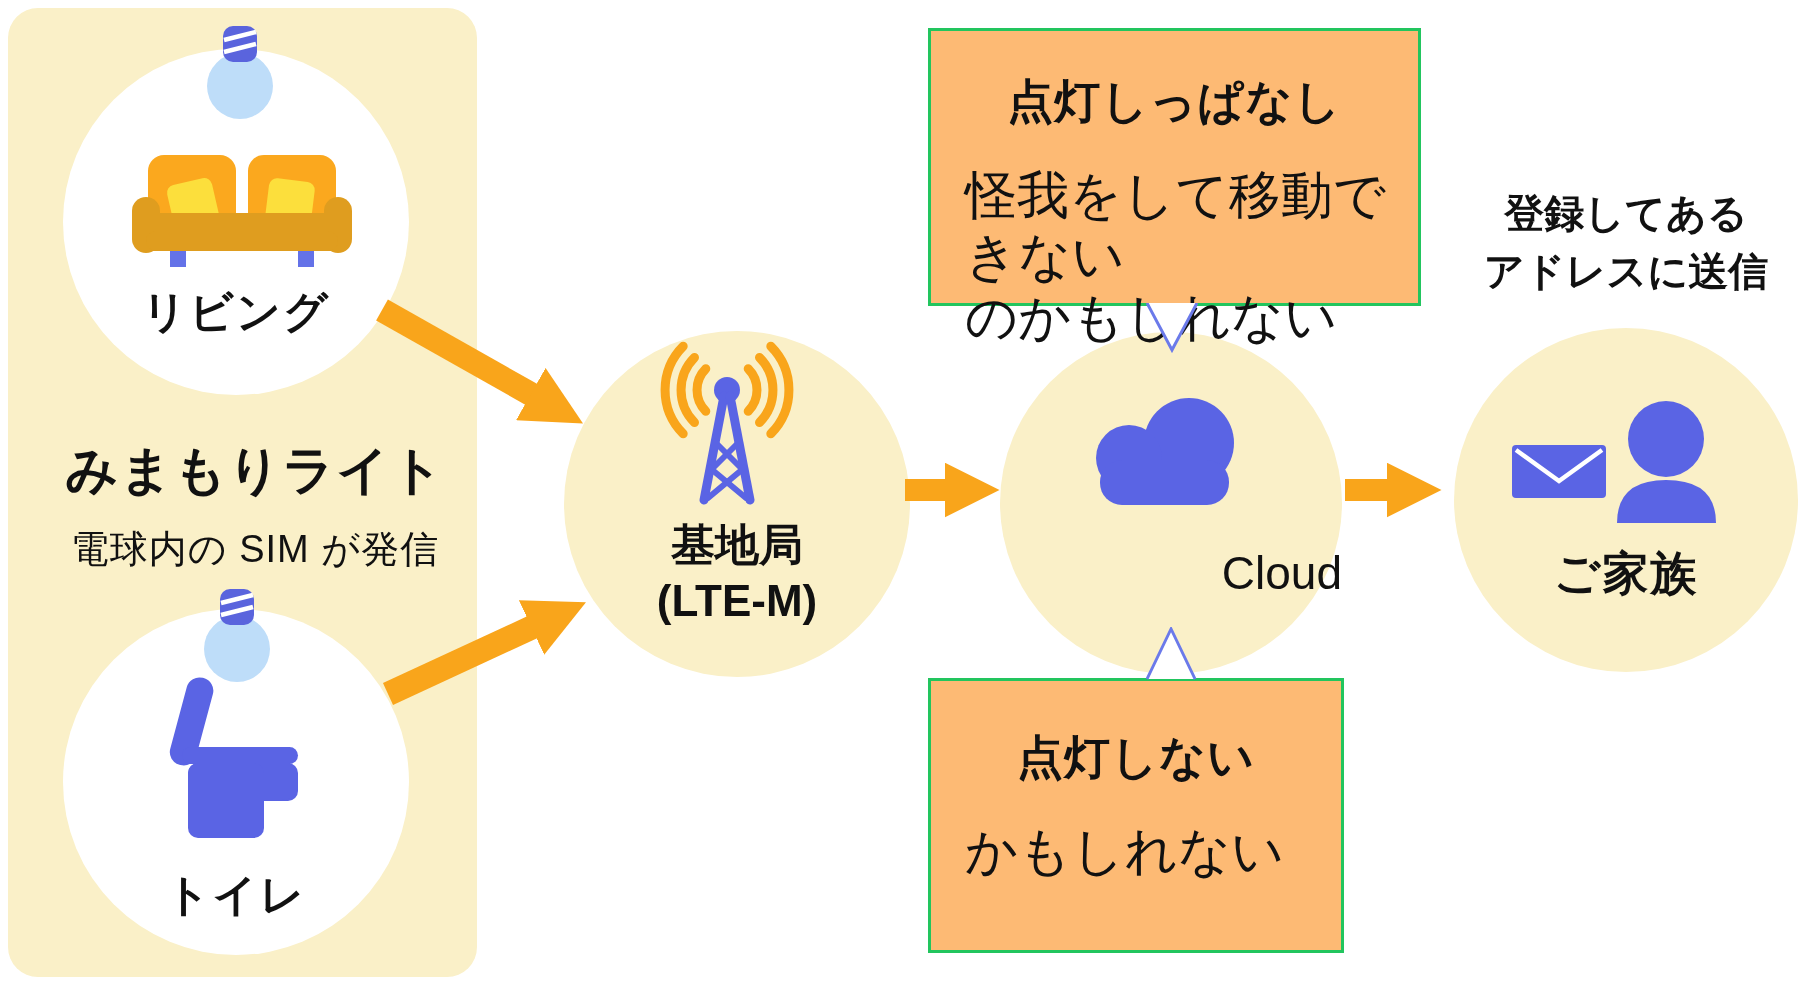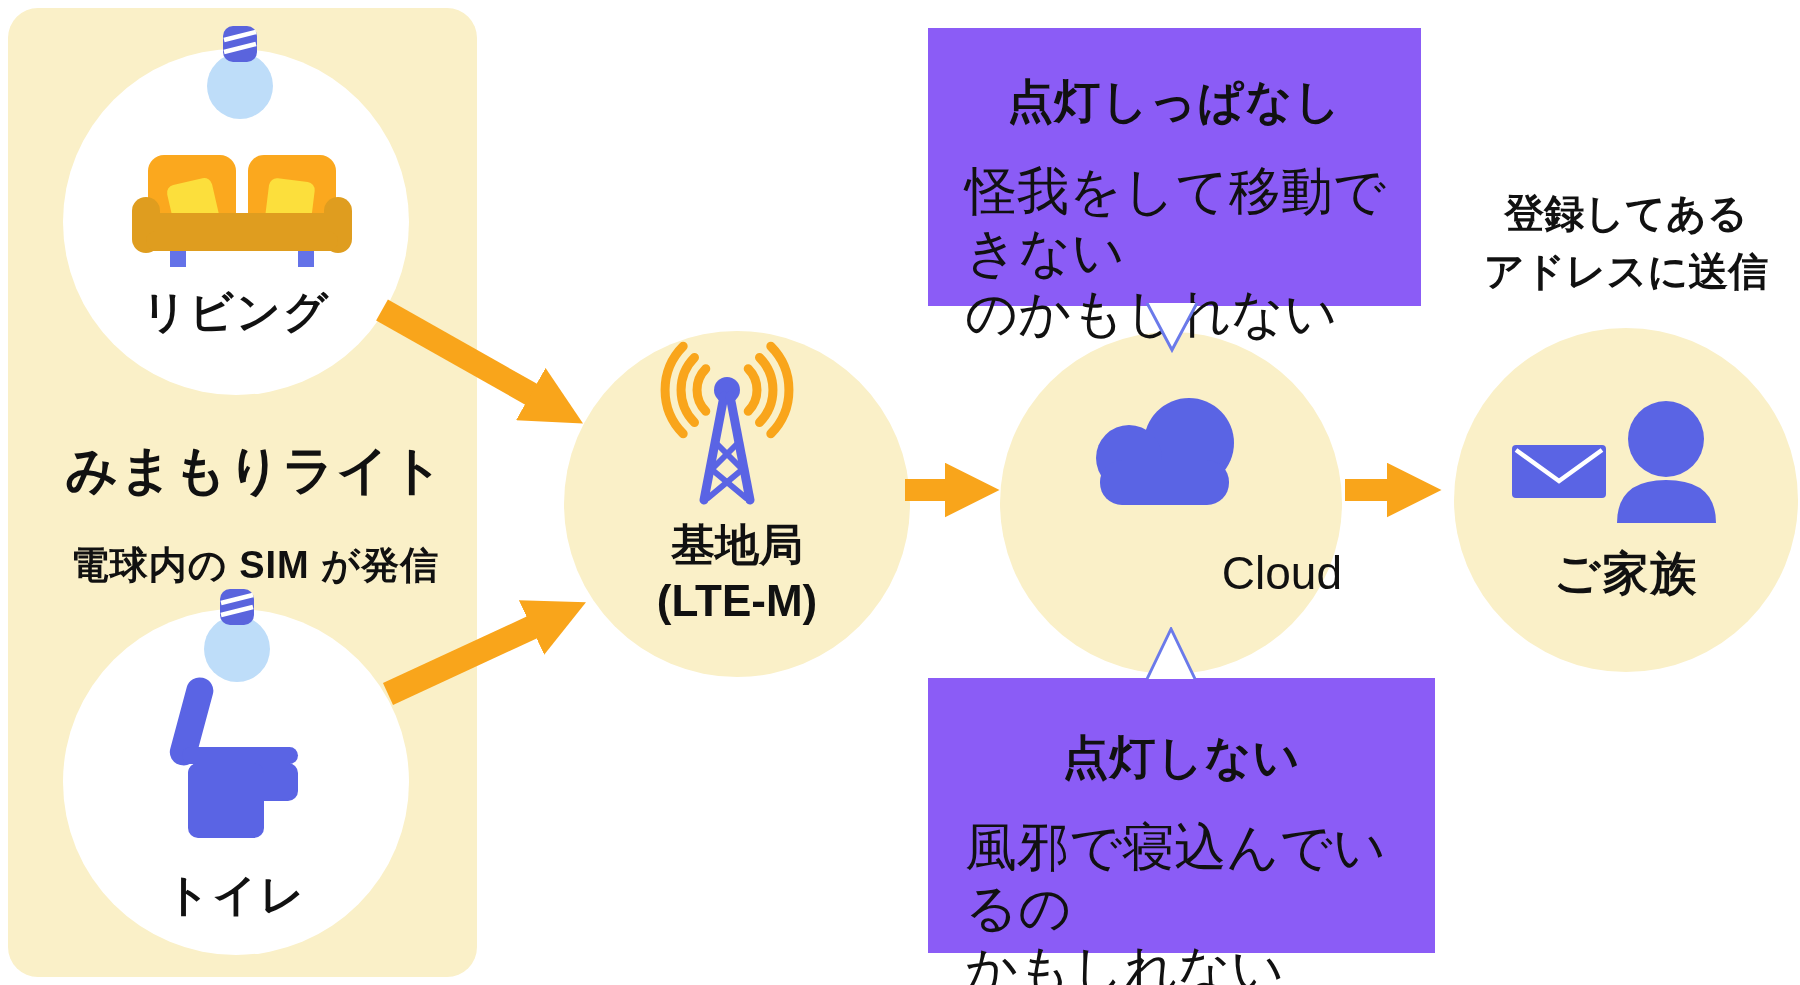--- a/index.html
+++ b/index.html
@@ -13,40 +13,40 @@
   .circle-living{left:63px;top:49px;}
   .circle-toilet{left:63px;top:609px;}
 
   .room-label{position:absolute;left:63px;width:346px;text-align:center;
               font-size:44px;font-weight:600;letter-spacing:2px;z-index:3;}
   .label-living{top:283px;}
   .label-toilet{top:866px;}
 
   .panel-caption{left:8px;top:436px;width:494px;text-align:center;z-index:3;}
   .panel-title{font-size:52px;font-weight:800;letter-spacing:1px;}
-  .panel-subtitle{font-size:38px;font-weight:700;margin-top:34px;letter-spacing:1px;}
+  .panel-subtitle{font-size:38px;font-weight:400;margin-top:18px;letter-spacing:1px;}
 
   
   .cream-circle{position:absolute;width:346px;height:346px;border-radius:50%;background:#FAF0C8;z-index:1;}
   .circle-base{left:564px;top:331px;}
   .circle-cloud{left:1000px;top:332px;width:342px;height:342px;}
   .circle-family{left:1454px;top:328px;width:344px;height:344px;}
 
   .node-label{position:absolute;text-align:center;z-index:3;}
   .label-base{left:564px;top:517px;width:346px;font-size:44px;font-weight:600;line-height:56px;}
   .label-cloud{left:1000px;top:546px;width:342px;font-size:46px;font-weight:400;text-align:right;}
   .label-family{left:1454px;top:543px;width:344px;font-size:46px;font-weight:600;letter-spacing:2px;}
 
   .family-caption{left:1438px;top:184px;width:376px;text-align:center;
                   font-size:40px;font-weight:800;line-height:58px;z-index:3;}
 
   
-  .callout{position:absolute;background:#8b5cf6;border:3px solid #8b5cf6;box-sizing:border-box;z-index:5;font-family:Liberation Mono, monospace;}
+  .callout{position:absolute;background:#fdba74;border:3px solid #22c55e;box-sizing:border-box;z-index:5;}
   .callout-top{left:928px;top:28px;width:493px;height:278px;}
-  .callout-bottom{left:928px;top:678px;width:507px;height:275px;}
+  .callout-bottom{left:928px;top:678px;width:416px;height:275px;}
   .callout-title{font-size:46px;font-weight:800;text-align:center;letter-spacing:1px;}
   .callout-top .callout-title{margin-top:40px;}
   .callout-bottom .callout-title{margin-top:46px;}
   .callout-body{margin:32px 0 0 34px;font-size:52px;line-height:61px;font-weight:400;text-align:left;}
   .tail{position:absolute;z-index:6;}
   .tail-top{left:1146px;top:303px;}
   .tail-bottom{left:1146px;top:627px;}
 
   .icon-layer{position:absolute;z-index:2;}
   .arrows{left:0;top:0;z-index:2;pointer-events:none;}
@@ -175,21 +175,20 @@
       <div>のかもしれない</div>
     </div>
   </div>
   <svg class="tail tail-top" width="52" height="50" viewBox="0 0 52 50">
     <path d="M1,0 L26,47 L51,0" fill="#ffffff" stroke="#6B7AEA" stroke-width="3"></path>
   </svg>
 
   <div class="callout callout-bottom">
     <div class="callout-title">点灯しない</div>
     <div class="callout-body">
-      <div>風邪で寝込んでいるの</div>
       <div>かもしれない</div>
     </div>
   </div>
   <svg class="tail tail-bottom" width="52" height="54" viewBox="0 0 54 54">
     <path d="M1,53 L26,1 L51,53" fill="#ffffff" stroke="#6B7AEA" stroke-width="3"></path>
   </svg>
 
 </div>
 
 </body></html>

